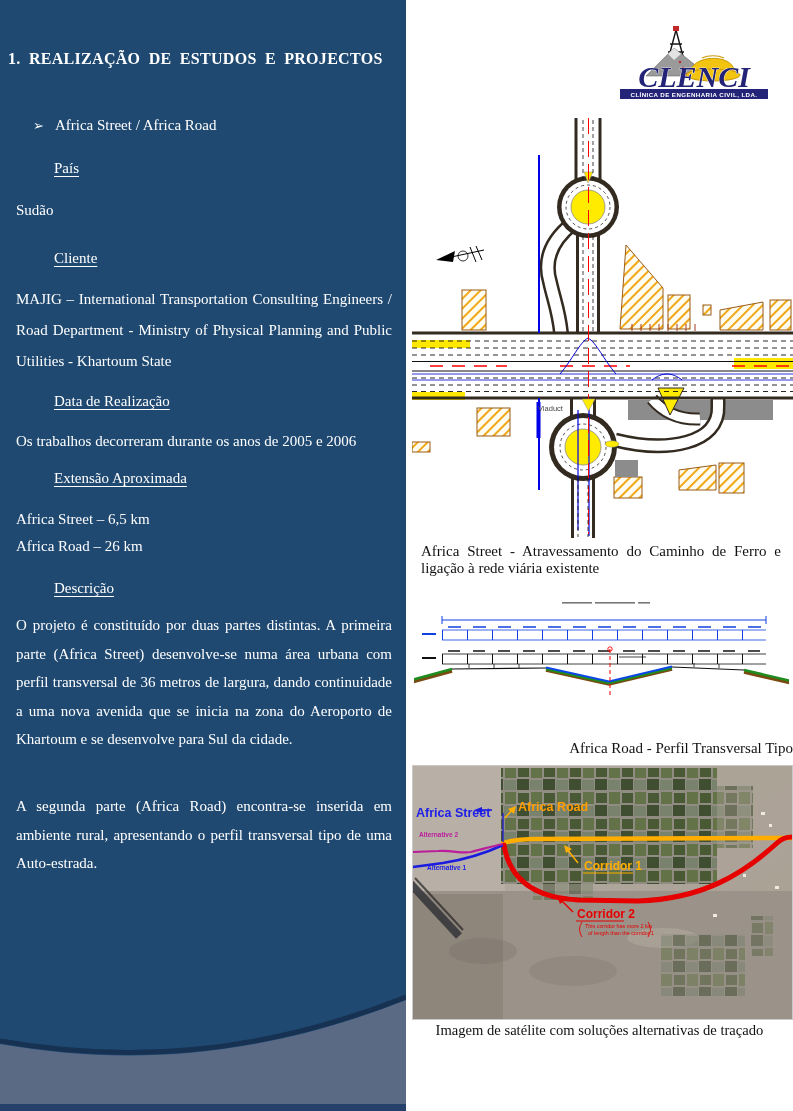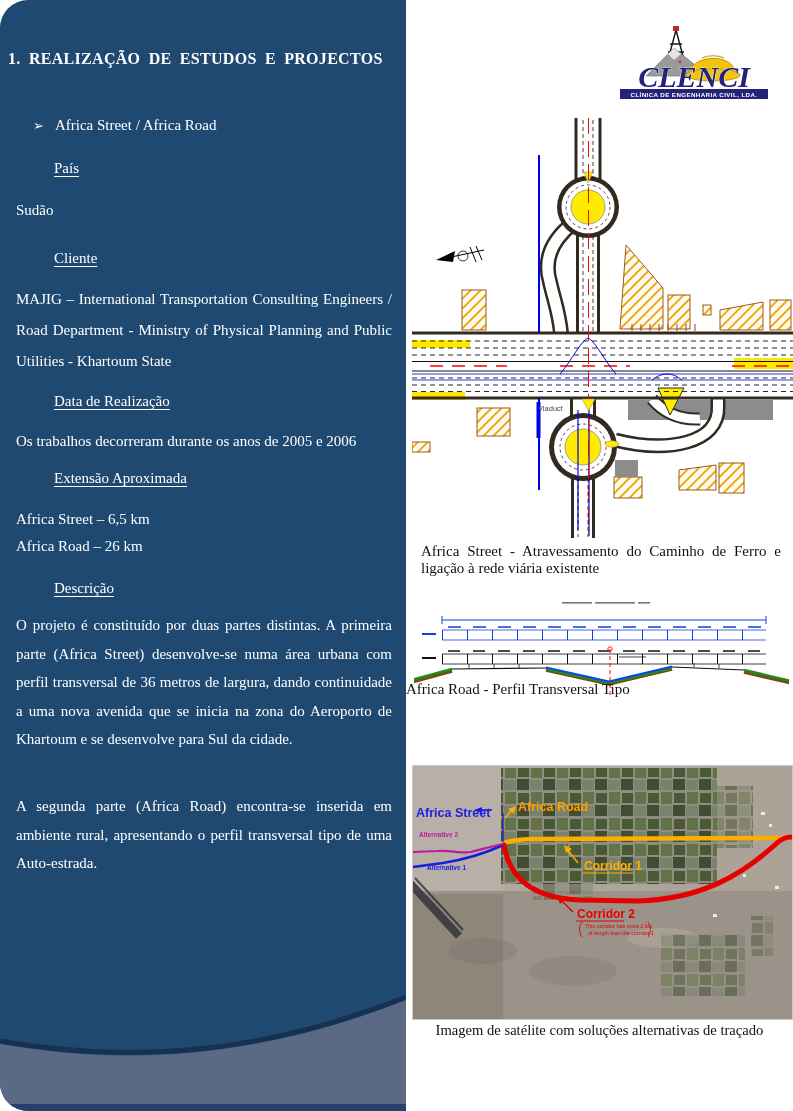--- a/index.html
+++ b/index.html
@@ -3,21 +3,21 @@
 <meta charset="utf-8">
 <style>
   :root{
     --panel_blue:#1F4971; --panel_gray:#5A6A85; --footer_navy:#24406B;
     --logo_navy:#232378; --hat_yellow:#F2C40F; --roundabout_yellow:#FFEB00;
     --corridor1_orange:#FFAE00; --corridor2_red:#E60000;
     --alt1_blue:#1B1BE0; --alt2_magenta:#BB1C9C; --caption_text:#111111;
   }
   *{margin:0;padding:0;box-sizing:border-box;}
   body{background:#ffffff;font-family:"Liberation Serif",serif;}
-  .page{position:relative;width:793px;height:1111px;background:#fff;overflow:hidden;border-radius:28px;}
+  .page{position:relative;width:793px;height:1111px;background:#fff;overflow:hidden;}
 
   
   .left-panel{position:absolute;left:0;top:0;width:406px;height:1111px;background:var(--panel_blue);color:#fff;}
   .lp-title{position:absolute;left:8px;top:50px;width:392px;font-size:16px;font-weight:bold;word-spacing:4px;letter-spacing:.3px;}
   .lp-bullet{position:absolute;left:33px;top:117px;font-size:15px;}
   .lp-bullet .marker{margin-right:11px;font-size:13px;}
   .lp-h{position:absolute;left:16px;font-size:15px;text-decoration:underline;text-underline-offset:3px;margin-left:38px;}
   .lp-t{position:absolute;left:16px;width:376px;font-size:15px;line-height:27px;}
   .just{text-align:justify;}
   #h-pais{top:160px}      #t-pais{top:197px}
@@ -28,21 +28,21 @@
   .lp-wave{position:absolute;left:0;bottom:0;width:406px;height:170px;display:block;}
 
   
   .right-panel{position:absolute;left:406px;top:0;width:387px;height:1111px;background:#fff;color:var(--caption_text);}
   .logo-box{position:absolute;left:212px;top:24px;width:152px;height:76px;}
   .fig{position:absolute;display:block;}
   #plan-fig{left:6px;top:110px;width:381px;height:430px;}
   .cap1{position:absolute;left:15px;top:543px;width:360px;font-size:15px;color:var(--caption_text);}
   .cap1 .l1{text-align:justify;text-align-last:justify;}
   #profile-fig{left:8px;top:597px;width:375px;height:104px;}
-  .cap2{position:absolute;left:0;top:681px;width:387px;text-align:left;font-size:15px;}
+  .cap2{position:absolute;left:0;top:740px;width:387px;text-align:right;font-size:15px;}
   #sat-fig{left:7px;top:766px;width:379px;height:253px;outline:1px solid #c9c9c9;}
   .cap3{position:absolute;left:0;top:1022px;width:387px;text-align:center;font-size:14.6px;}
 
   
   .slab{font-family:"Liberation Sans",sans-serif;font-weight:bold;}
   .tiny{font-family:"Liberation Sans",sans-serif;}
   text{user-select:none;}
 </style>
 </head>
 <body>

